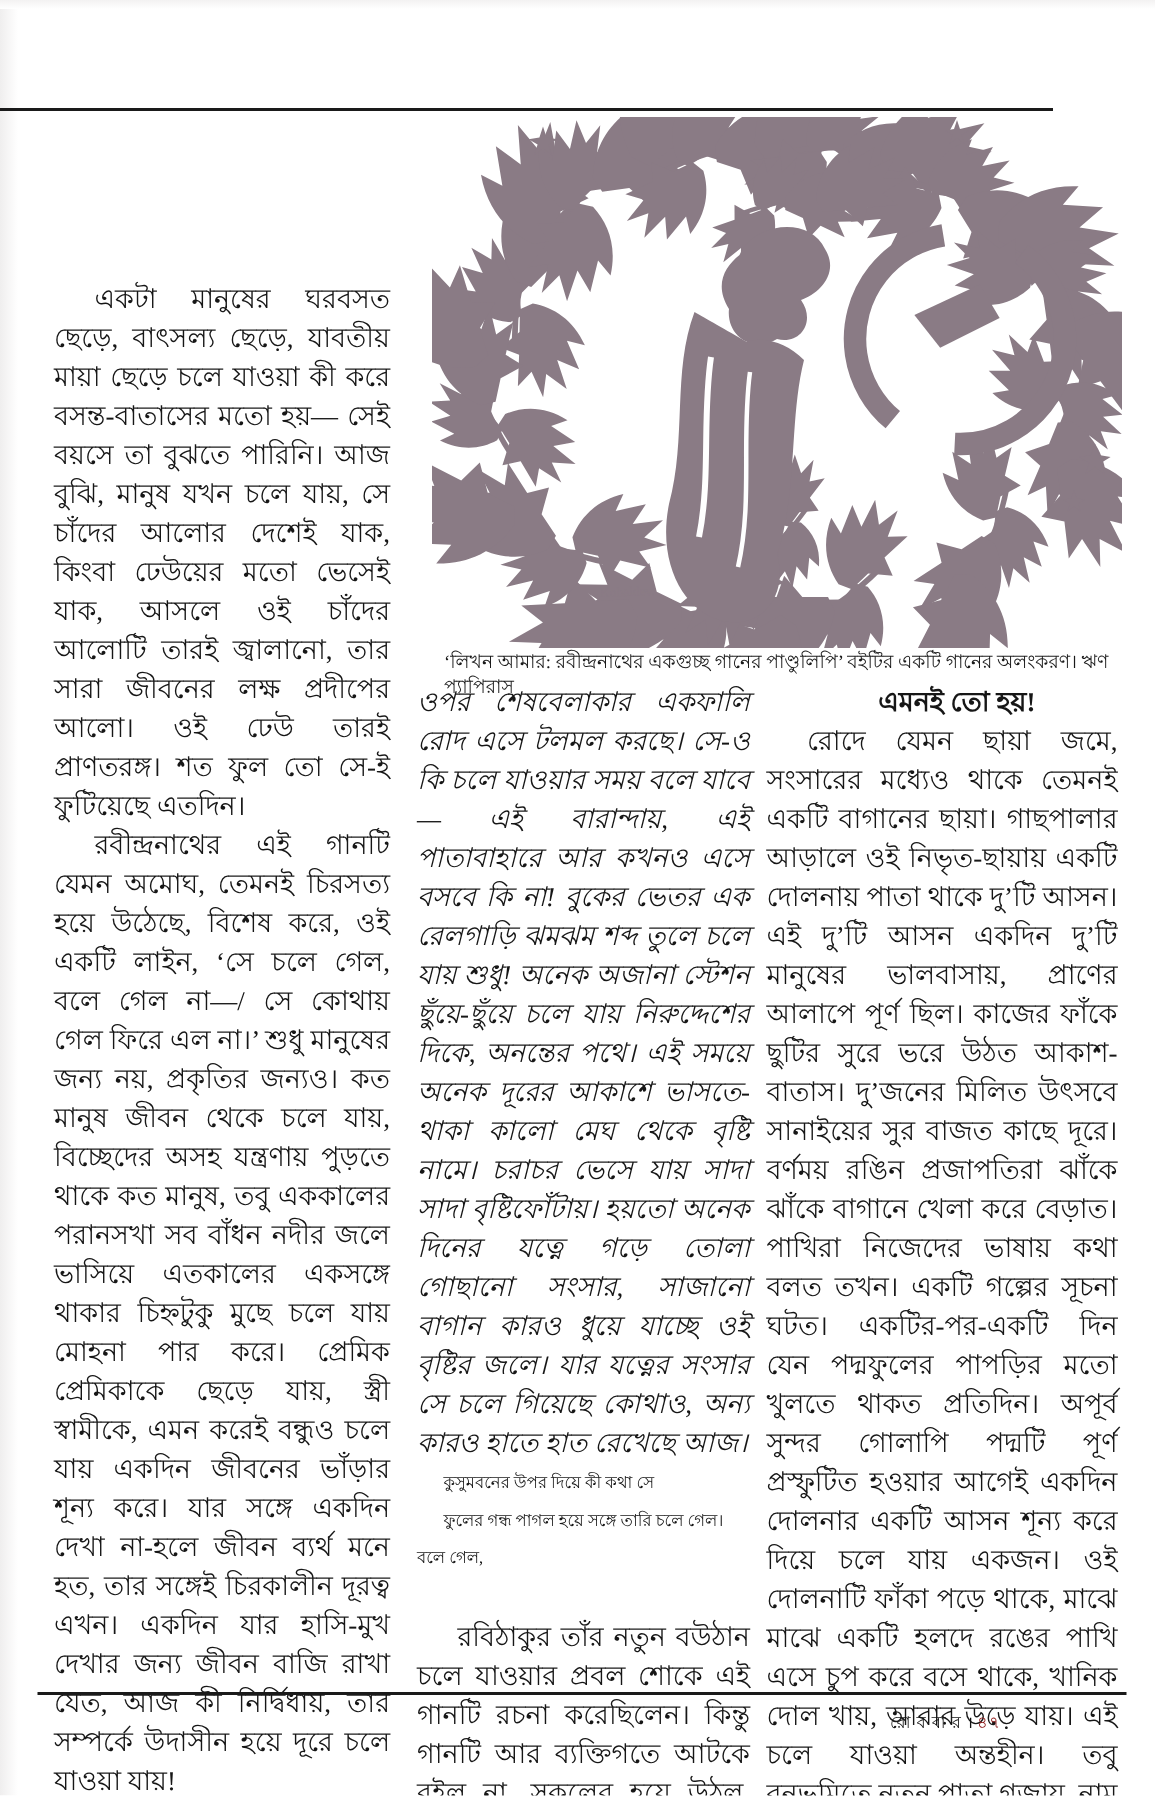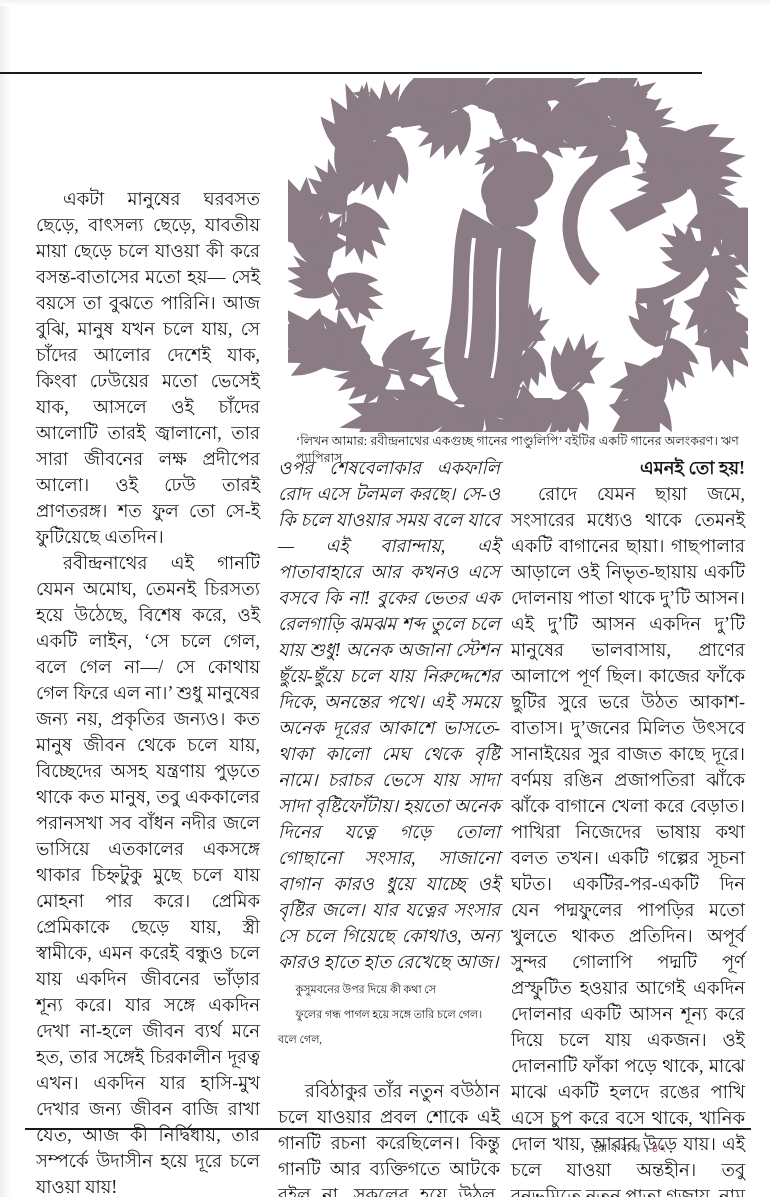--- a/index.html
+++ b/index.html
@@ -27,21 +27,21 @@
   .col1{left:36px;top:186px;width:224px;}
   .col2{left:278px;top:455px;width:222px;}
   .col3{left:511px;top:455px;width:234px;}
 
   .para{margin:0;text-indent:1.5em;}
   .para.flush{text-indent:0;font-style:italic;}
   .poem{margin:2px 0 2px 0;font-size:11px;line-height:25px;text-align:left;}
   .poem .pline{display:block;padding-left:1.6em;}
   .poem .pline.wrap{padding-left:0;}
   .stanza-gap{height:24px;}
-  .lead-line{font-weight:bold;text-indent:1.1em;margin:0;text-align:right;}
+  .lead-line{font-weight:bold;text-indent:1.1em;margin:0;text-align:center;}
 
   .footer{position:absolute;left:511px;top:1140px;width:239px;
     text-align:center;font-size:11px;color:#111;}
   .footer .brand{letter-spacing:4px;}
   .footer .pg-num{color:#8a1515;letter-spacing:1px;}
 </style>
 </head>
 <body>
 
 <div class="page">

